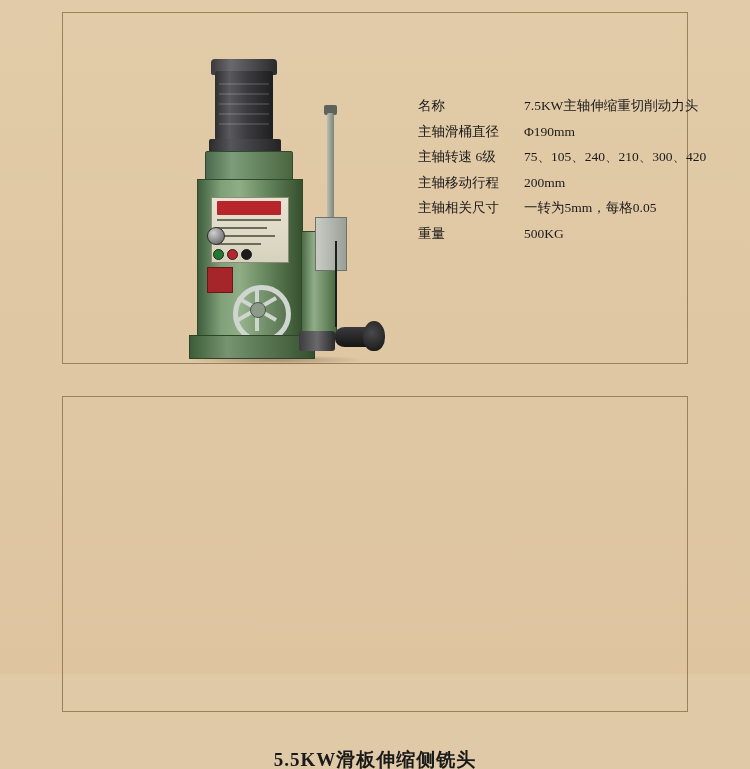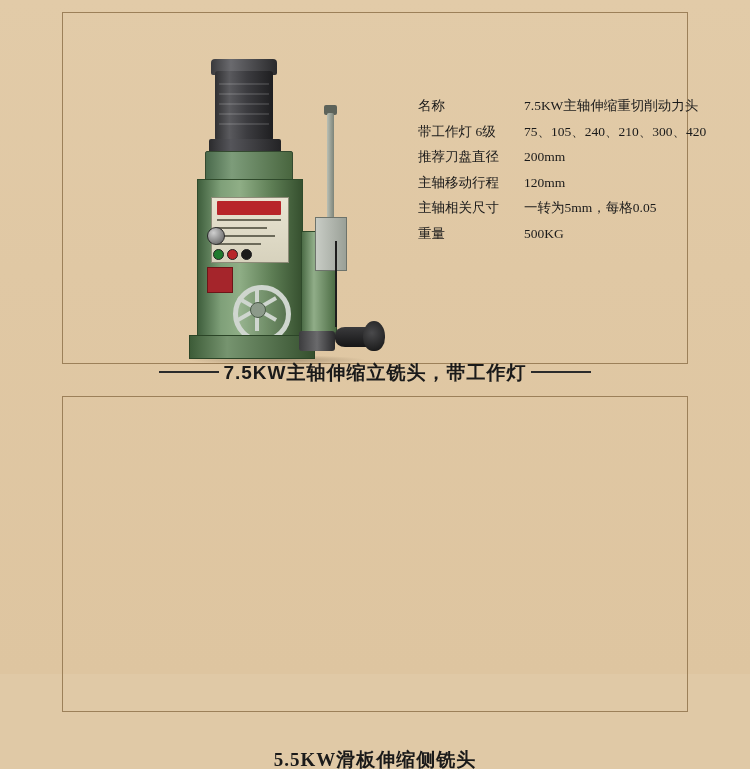--- a/index.html
+++ b/index.html
@@ -253,40 +253,37 @@
       <div class="m1-cable"></div>
       <div class="m1-lamp"></div>
       <div class="m1-lamp-head"></div>
     </div>
 
     <div class="spec-table" id="spec-1">
       <div class="spec-row">
         <span class="spec-label">名称</span><span class="spec-value">7.5KW主轴伸缩重切削动力头</span>
       </div>
       <div class="spec-row">
-        <span class="spec-label">带工作灯   6级</span><span class="spec-value">75、105、240、210、300、420</span>
-      </div>
-      <div class="spec-row">
-        <span class="spec-label">推荐刀盘直径</span><span class="spec-value">200mm</span>
-      </div>
-      <div class="spec-row">
-        <span class="spec-label">主轴移动行程</span><span class="spec-value">120mm</span>
+        <span class="spec-label">主轴滑桶直径</span><span class="spec-value">Φ190mm</span>
+      </div>
+      <div class="spec-row">
+        <span class="spec-label">主轴转速   6级</span><span class="spec-value">75、105、240、210、300、420</span>
+      </div>
+      <div class="spec-row">
+        <span class="spec-label">主轴移动行程</span><span class="spec-value">200mm</span>
       </div>
       <div class="spec-row">
         <span class="spec-label">主轴相关尺寸</span><span class="spec-value">一转为5mm，每格0.05</span>
       </div>
       <div class="spec-row">
         <span class="spec-label">重量</span><span class="spec-value">500KG</span>
       </div>
     </div>
   </div>
 
-  <div class="caption" id="caption-1">
-    <span class="rule"></span><span>7.5KW主轴伸缩立铣头，带工作灯</span><span class="rule"></span>
-  </div>
 
   <div class="panel" id="panel-2">
 
     
     
 
     
     
   </div>
 

